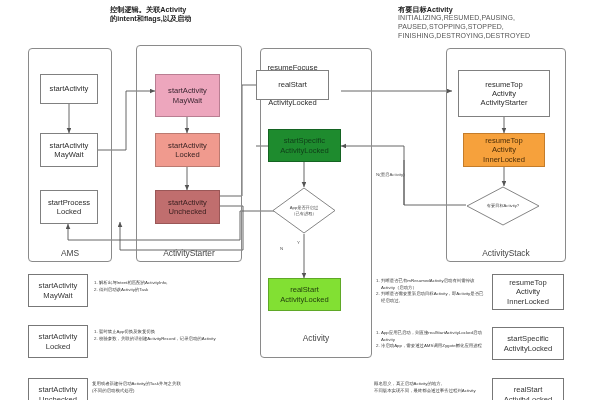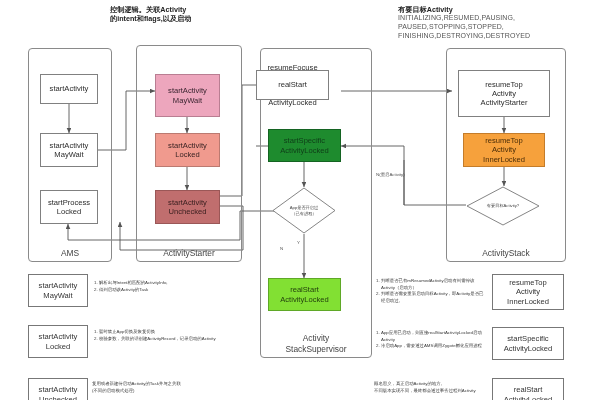--- a/index.html
+++ b/index.html
@@ -105,21 +105,20 @@
   <div class="group" style="left:28px;top:48px;width:82px;height:212px;">
     <div class="glabel">AMS</div>
   </div>
 
   <div class="group" style="left:136px;top:45px;width:104px;height:215px;">
     <div class="glabel">ActivityStarter</div>
   </div>
 
   <div class="group" style="left:260px;top:48px;width:110px;height:308px;">
     <div class="glabel" style="bottom:14px;">Activity</div>
-    <div class="glabel">StackSupervisor</div>
   </div>
 
   <div class="group" style="left:446px;top:48px;width:118px;height:212px;">
     <div class="glabel">ActivityStack</div>
   </div>
 
   <div class="node white" style="left:40px;top:74px;width:58px;height:30px;">
     <span>startActivity</span>
   </div>
 

